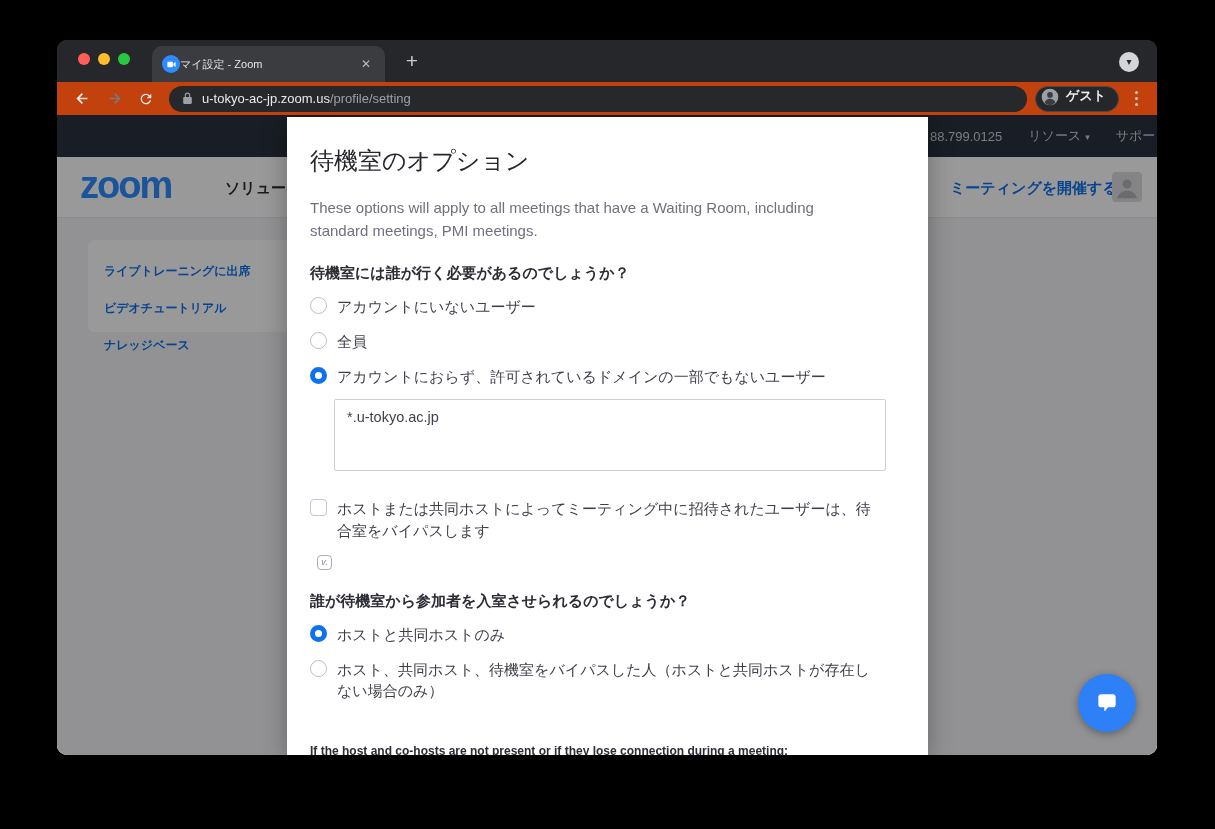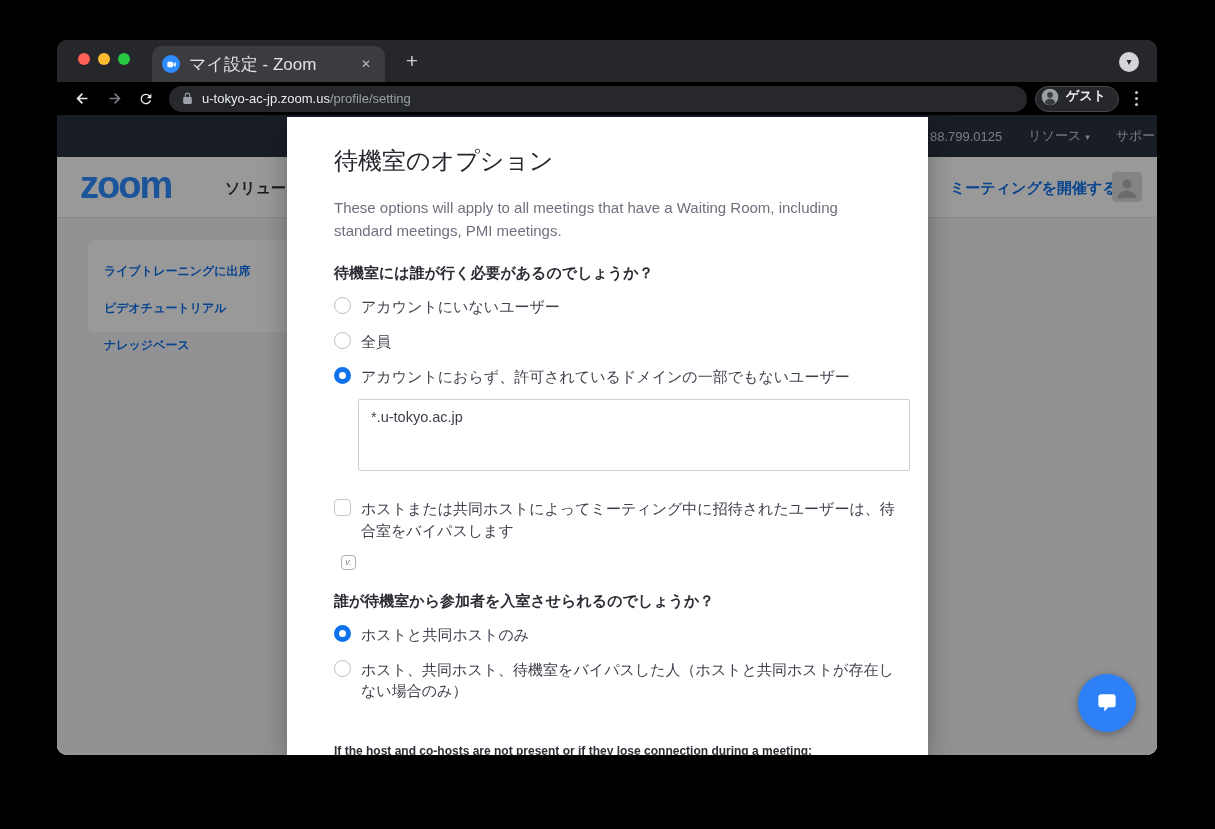--- a/index.html
+++ b/index.html
@@ -11,30 +11,30 @@
 
   
   .tabstrip { position:relative; height:42px; background:#26272b; }
   .traffic { position:absolute; left:21px; top:13px; display:flex; gap:8px; }
   .traffic span { width:12px; height:12px; border-radius:50%; display:block; }
   .light-red { background:#ff5f57; } .light-yellow { background:#febc2e; } .light-green { background:#28c840; }
   .tab { position:absolute; left:95px; top:6px; width:233px; height:36px; background:#3b3c40;
          border-radius:10px 10px 0 0; display:flex; align-items:center; padding:0 10px; }
   .favicon { width:18px; height:18px; border-radius:50%; background:#2D8CFF; flex:0 0 auto;
              display:flex; align-items:center; justify-content:center; }
-  .tab-title { color:#e1e3e6; font-size:17px; margin-left:9px; flex:1 1 auto;
+  .tab-title { color:#e1e3e6; font-size:11px; flex:1 1 auto;
                white-space:nowrap; overflow:hidden; }
   .tab-close { color:#b9bcc1; font-size:12px; padding:2px 4px; cursor:default; }
   .newtab { position:absolute; left:342px; top:9px; color:#c6c8cc; font-size:21px; width:26px; height:26px;
             text-align:center; line-height:24px; }
   .chrome-caret { position:absolute; right:18px; top:12px; width:20px; height:20px; border-radius:50%;
                   background:#d3d5d9; color:#26272b; font-size:10px; text-align:center; line-height:20px; }
 
   
-  .toolbar { position:relative; height:33px; background:#000000; display:flex; align-items:center; padding:0 12px; }
+  .toolbar { position:relative; height:33px; background:#c2410c; display:flex; align-items:center; padding:0 12px; }
   .navbtn { width:26px; height:26px; display:flex; align-items:center; justify-content:center; flex:0 0 auto; margin-right:6px; }
   .navbtn svg { display:block; }
   .omnibox { height:26px; flex:1 1 auto; margin-left:4px; background:#27282c; border-radius:13px;
              display:flex; align-items:center; padding:0 12px; min-width:0; }
   .omnibox .url { font-size:13px; margin-left:8px; white-space:nowrap; overflow:hidden; }
   .url .host { color:#e8eaed; } .url .path { color:#9aa0a6; }
   .guest-pill { height:26px; margin-left:8px; background:#26272b; border:1px solid #46474b; border-radius:13px;
                 display:flex; align-items:flex-start; padding:0 12px 0 4px; flex:0 0 auto; }
   .guest-pill .glabel { color:#e8eaed; font-size:13px; margin-left:6px; font-weight:bold; }
   .kebab { width:18px; height:20px; margin-left:8px; display:flex; flex-direction:column; gap:3px;
@@ -58,21 +58,21 @@
                    background:#dcdcdf; overflow:hidden; }
 
   .site-body { position:relative; height:537px; background:#f4f4f7; }
   .side-card { position:absolute; left:31px; top:22px; width:450px; height:92px; background:#fff; border-radius:6px; }
   .side-link { position:absolute; left:47px; font-size:12px; color:#0E72ED; white-space:nowrap;font-weight:bold; }
 
   .dim { position:absolute; left:0; top:0; right:0; bottom:0; background:rgba(0,0,0,0.40); }
 
   
   .modal { position:absolute; left:230px; top:2px; width:641px; height:640px; background:#fff;
-           box-shadow:0 4px 24px rgba(0,0,0,0.3); padding:28px 33px 0 47px; }
+           box-shadow:0 4px 24px rgba(0,0,0,0.3); padding:28px 33px 0 23px; }
   .m-title { font-size:24px; font-weight:normal; color:#26262e; }
   .m-desc { margin-top:20px; font-size:15px; line-height:1.5; color:#70707e; max-width:548px; }
   .m-q { margin-top:22px; font-size:15px; font-weight:bold; color:#2c2c35; }
   .opt-row { display:flex; align-items:flex-start; margin-top:13px; }
   .radio { width:17px; height:17px; border-radius:50%; border:1.5px solid #b9bdc9; background:#fff; flex:0 0 auto; margin-top:1px; }
   .radio.checked { border:5px solid #0E72ED; }
   .cbx { width:17px; height:17px; border-radius:4px; border:1.5px solid #c3c6cf; background:#fff; flex:0 0 auto; margin-top:1px; }
   .opt-label { margin-left:10px; font-size:15px; color:#3f3f4c; line-height:1.45; max-width:548px; }
   .domain-box { display:block; margin:12px 0 0 24px; width:552px; height:72px; border:1px solid #cdd0d6;
                 border-radius:2px; padding:9px 12px; font-size:14.5px; color:#3f3f4c; resize:none; outline:none;

